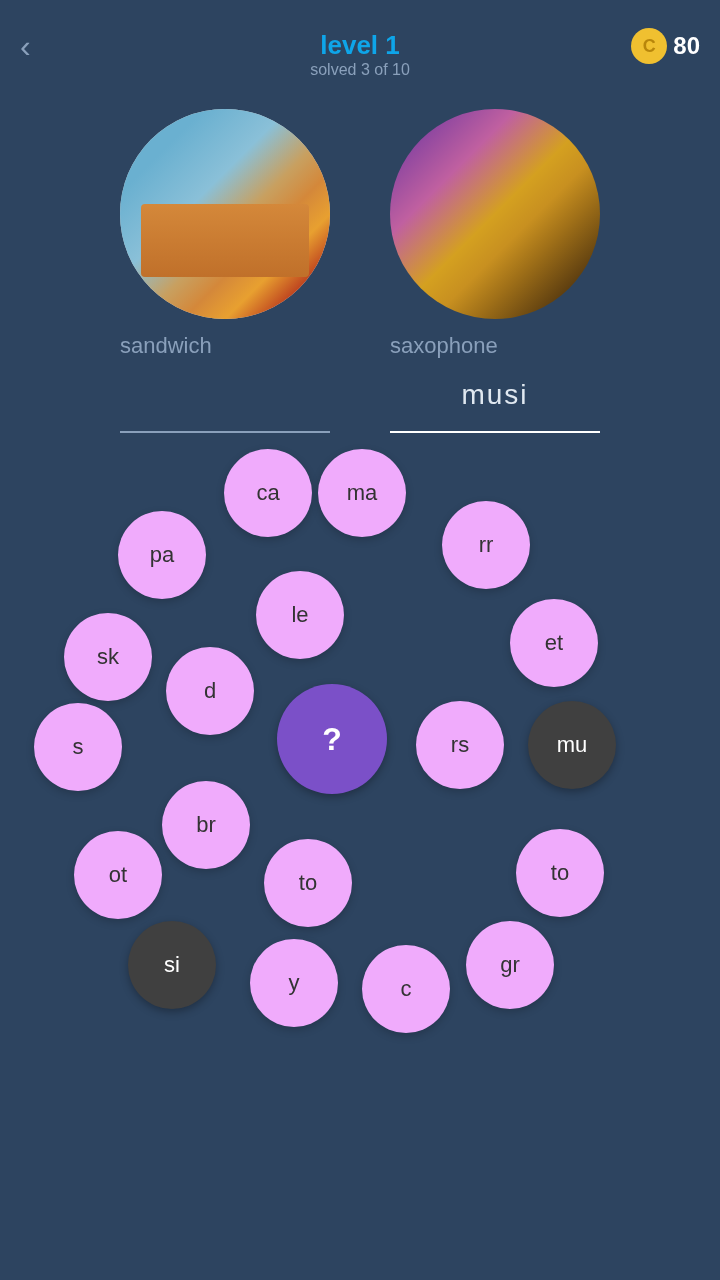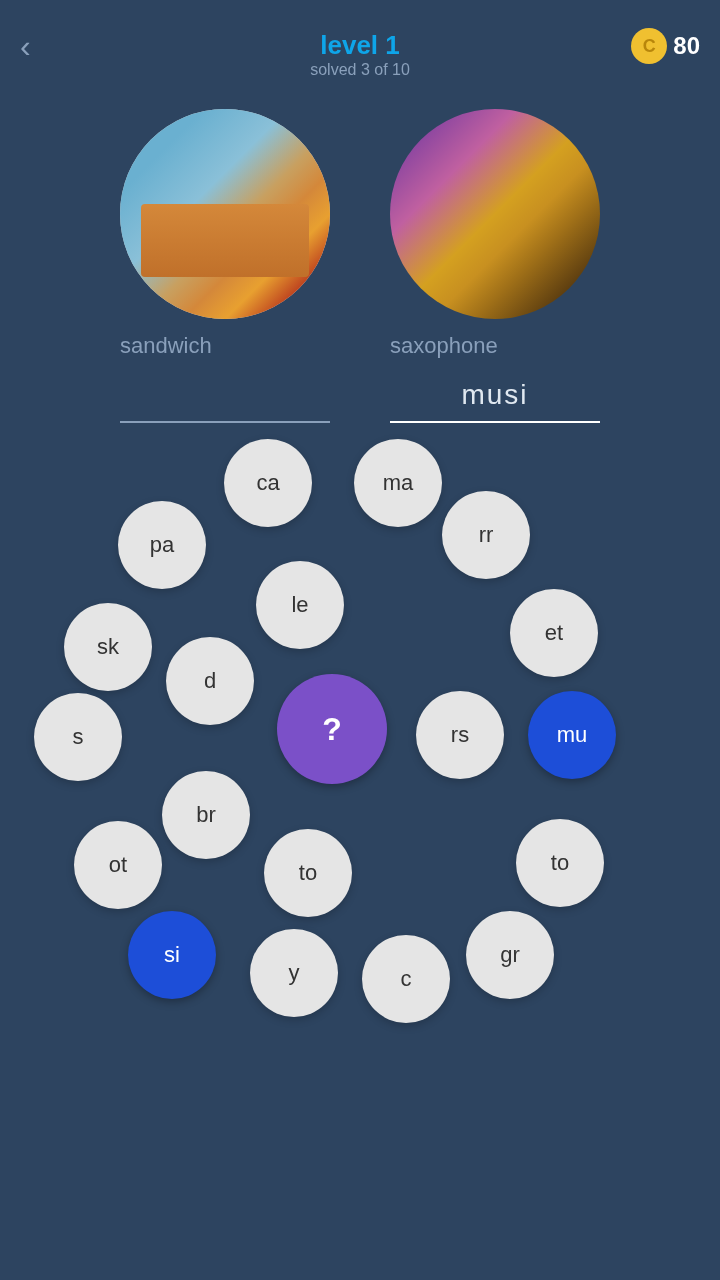--- a/index.html
+++ b/index.html
@@ -119,21 +119,21 @@
     .answer-section {
       display: flex;
       justify-content: center;
       gap: 60px;
       padding: 10px 40px 30px;
     }
     .answer-box {
       width: 210px;
       text-align: center;
       border-bottom: 2px solid #8aa0bb;
-      padding-bottom: 6px;
+      padding-bottom: 16px;
     }
     .answer-box.filled {
       border-bottom: 2px solid white;
     }
     .answer-text {
       color: #2d4460;
       font-size: 26px;
       letter-spacing: 2px;
       min-height: 36px;
     }
@@ -156,33 +156,33 @@
       display: flex;
       align-items: center;
       justify-content: center;
       font-size: 22px;
       font-weight: 500;
       cursor: pointer;
       user-select: none;
     }
 
     .bubble-white {
-      background: #e5e5e5;
+      background: #f0abfc;
       color: #333;
       box-shadow: 0 3px 8px rgba(0,0,0,0.2);
     }
     .bubble-purple {
       background: #7b50c8;
       color: white;
       box-shadow: 0 3px 8px rgba(0,0,0,0.3);
       font-size: 32px;
       font-weight: bold;
     }
     .bubble-pink {
-      background: #1d4ed8;
+      background: #404040;
       color: white;
       box-shadow: 0 3px 8px rgba(0,0,0,0.3);
     }
   </style>
 </head>
 <body>
 
 <div class="header">
   <span class="back-btn">‹</span>
   <div class="level-info">
@@ -216,21 +216,21 @@
   <div class="answer-box">
     <div class="answer-text">&nbsp;</div>
   </div>
   <div class="answer-box filled">
     <div class="answer-text active">musi</div>
   </div>
 </div>
 
 <div class="bubbles-area" id="bubbles-area">
 <div class="bubble bubble-white" style="width: 88px; height: 88px; left: 224px; top: -24px;">ca</div>
-    <div class="bubble bubble-white" style="width: 88px; height: 88px; left: 354px; top: -24px;">ma</div>
+    <div class="bubble bubble-white" style="width: 88px; height: 88px; left: 318px; top: -24px;">ma</div>
     <div class="bubble bubble-white" style="width: 88px; height: 88px; left: 118px; top: 38px;">pa</div>
     <div class="bubble bubble-white" style="width: 88px; height: 88px; left: 442px; top: 28px;">rr</div>
     <div class="bubble bubble-white" style="width: 88px; height: 88px; left: 256px; top: 98px;">le</div>
     <div class="bubble bubble-white" style="width: 88px; height: 88px; left: 510px; top: 126px;">et</div>
     <div class="bubble bubble-white" style="width: 88px; height: 88px; left: 64px; top: 140px;">sk</div>
     <div class="bubble bubble-white" style="width: 88px; height: 88px; left: 166px; top: 174px;">d</div>
     <div class="bubble bubble-purple" style="width: 110px; height: 110px; left: 277px; top: 211px;">?</div>
     <div class="bubble bubble-white" style="width: 88px; height: 88px; left: 416px; top: 228px;">rs</div>
     <div class="bubble bubble-pink" style="width: 88px; height: 88px; left: 528px; top: 228px;">mu</div>
     <div class="bubble bubble-white" style="width: 88px; height: 88px; left: 34px; top: 230px;">s</div>

